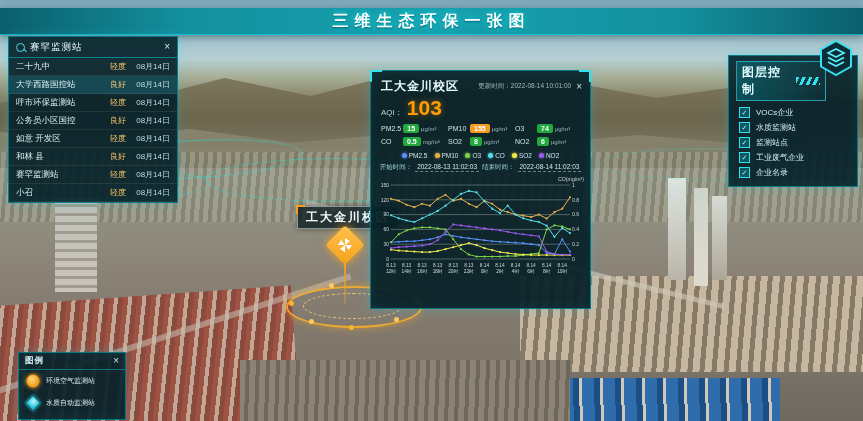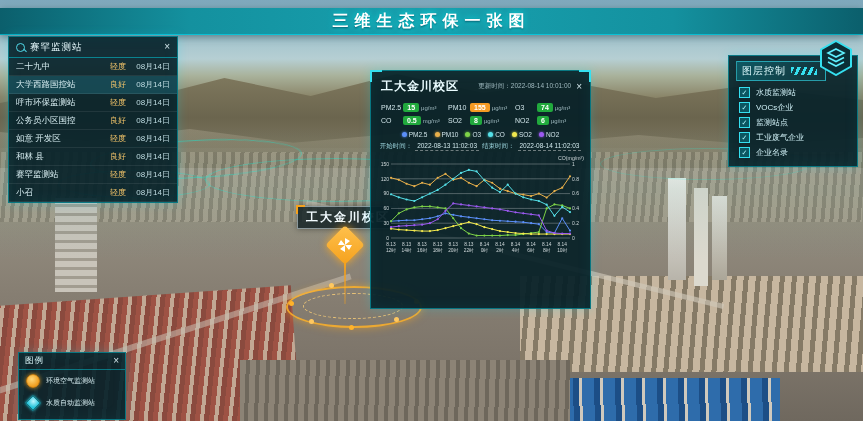--- a/index.html
+++ b/index.html
@@ -89,32 +89,32 @@
   .lg-lab{font-size:6.5px;color:#cfe3e8;}
   .pp-times{display:flex;align-items:center;justify-content:center;gap:3px;padding:3px 6px 1px;white-space:nowrap;}
   .t-lab{font-size:6.5px;color:#9fd8e0;}
   .t-val{font-size:6.5px;color:#d0e8ec;border-bottom:1px dashed rgba(255,255,255,.4);padding:0 2px 1px;cursor:pointer;}
   .chart{padding:2px 3px 0 3px;}
 
   
   .rpanel{left:728px;top:55px;width:128px;padding-bottom:6px;}
   .lp-titlebar{display:flex;align-items:center;gap:5px;margin:5px 7px 4px;padding:2px 5px;
     border:1px solid rgba(53,224,240,.6);background:linear-gradient(90deg,rgba(0,229,255,.22),rgba(0,229,255,.03));width:78px;}
-  .lp-titlebar .t{font-size:10px;font-weight:normal;color:#dffcff;letter-spacing:1px;}
+  .lp-titlebar .t{font-size:12px;font-weight:bold;color:#dffcff;letter-spacing:1px;}
   .stripes{width:26px;height:8px;background:repeating-linear-gradient(115deg,#35e0f0 0 3px,transparent 3px 6px);}
   .hexicon{position:absolute;right:4px;top:-16px;width:34px;height:36px;}
   .layer-row{display:flex;align-items:center;gap:6px;height:15px;padding:0 10px;cursor:pointer;}
   .cb{width:9px;height:9px;border:1px solid #35e0f0;background:rgba(0,229,255,.25);color:#aef6ff;
     font-size:7px;line-height:9px;text-align:center;flex:0 0 auto;}
   .layer-lab{font-size:8px;color:#cfeff5;white-space:nowrap;}
 
   
   .blpanel{left:18px;top:352px;width:106px;height:66px;}
   .bl-head{display:flex;align-items:center;height:16px;padding:0 6px;border-bottom:1px solid rgba(0,216,232,.45);}
-  .bl-title{flex:1;font-size:8.5px;font-weight:normal;color:#dffcff;letter-spacing:1px;}
+  .bl-title{flex:1;font-size:8.5px;font-weight:bold;color:#dffcff;letter-spacing:1px;}
   .mlg-row{display:flex;align-items:center;gap:6px;height:22px;padding:0 7px;cursor:pointer;}
   .mlg-ic{width:12px;height:12px;flex:0 0 auto;position:relative;}
   .ic-air{border-radius:50%;background:radial-gradient(circle at 40% 35%,#ffd879,#f09d1e 70%);border:1px solid #c97f10;box-shadow:0 0 4px rgba(255,170,30,.8);}
   .ic-water{transform:rotate(45deg) scale(.8);background:radial-gradient(circle at 40% 35%,#bdf6ff,#27c6dc 70%);border:1px solid #12919f;box-shadow:0 0 4px rgba(40,220,240,.9);}
   .mlg-lab{font-size:7px;color:#d8eef2;white-space:nowrap;}
 
   
   .mk-label{position:absolute;left:297px;top:206px;z-index:5;background:rgba(16,30,34,.82);
     border:1px solid rgba(220,235,240,.55);padding:2px 8px;font-size:12px;font-weight:bold;color:#f2fbff;
     letter-spacing:2px;white-space:nowrap;box-shadow:0 0 6px rgba(0,0,0,.4);cursor:pointer;}
@@ -219,20 +219,24 @@
           <span class="lp-date">08月14日</span>
         </div>
       </div>
   </div>
 
   <div class="panel popup">
     <div class="pp-head">
       <span class="pp-title">工大金川校区</span>
       <span class="pp-time"><span>更新时间：</span><span>2022-08-14 10:01:00</span></span>
       <span class="x-btn">×</span>
+    </div>
+    <div class="pp-aqi">
+      <span class="aqi-lab">AQI：</span>
+      <span class="aqi-val">103</span>
     </div>
     <div class="pol-grid" id="pol-grid">
         <div class="pol">
           <span class="p-name">PM2.5</span>
           <span class="badge good">15</span>
           <span class="p-unit">μg/m³</span>
         </div>
         <div class="pol">
           <span class="p-name">PM10</span>
           <span class="badge moderate">155</span>
@@ -485,25 +489,25 @@
         <path d="M9 22 L17 26 L25 22" fill="none" stroke="#5ff0ff" stroke-width="1.6"></path>
       </svg>
     </div>
     <div class="lp-titlebar">
       <span class="t">图层控制</span>
       <span class="stripes"></span>
     </div>
     <div id="layer-list">
         <div class="layer-row">
           <span class="cb">✓</span>
-          <span class="layer-lab">水质监测站</span>
+          <span class="layer-lab">VOCs企业</span>
         </div>
         <div class="layer-row">
           <span class="cb">✓</span>
-          <span class="layer-lab">VOCs企业</span>
+          <span class="layer-lab">水质监测站</span>
         </div>
         <div class="layer-row">
           <span class="cb">✓</span>
           <span class="layer-lab">监测站点</span>
         </div>
         <div class="layer-row">
           <span class="cb">✓</span>
           <span class="layer-lab">工业废气企业</span>
         </div>
         <div class="layer-row">

